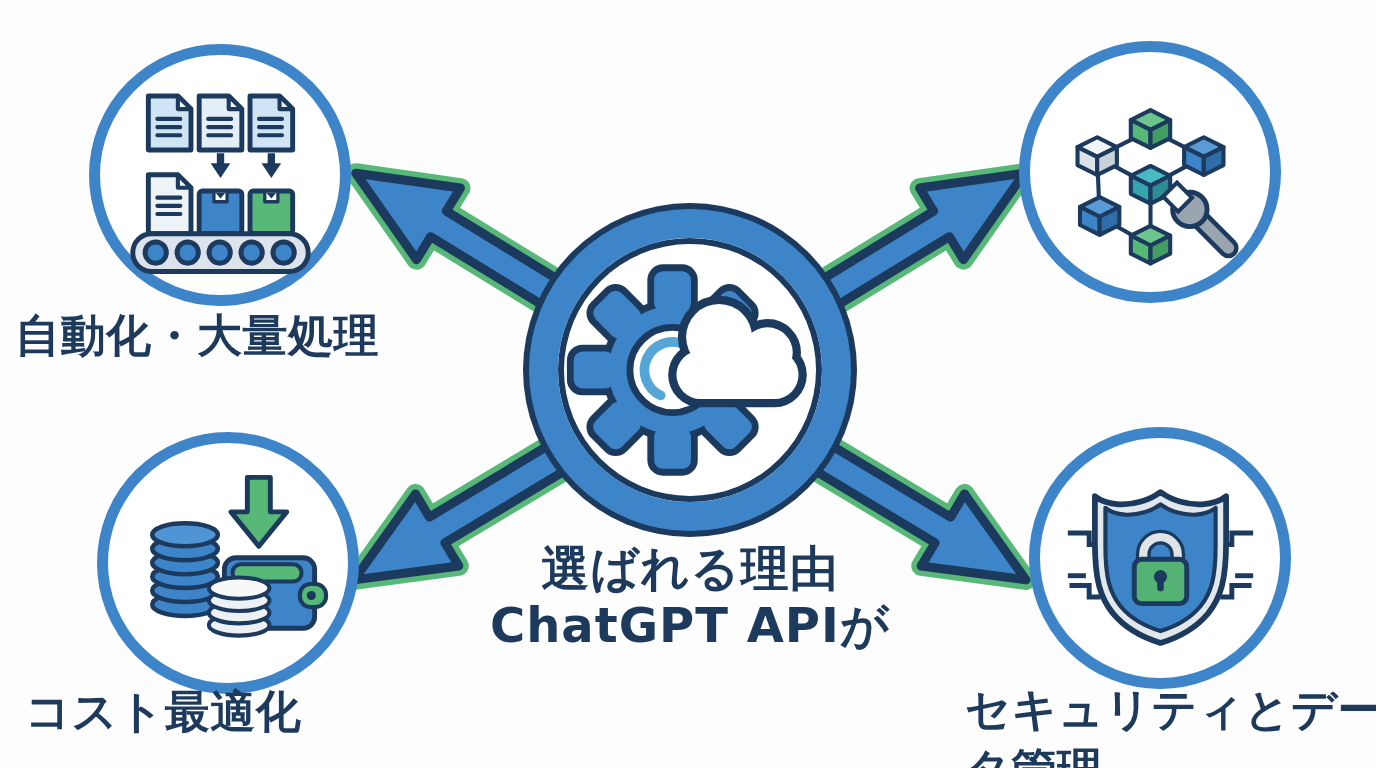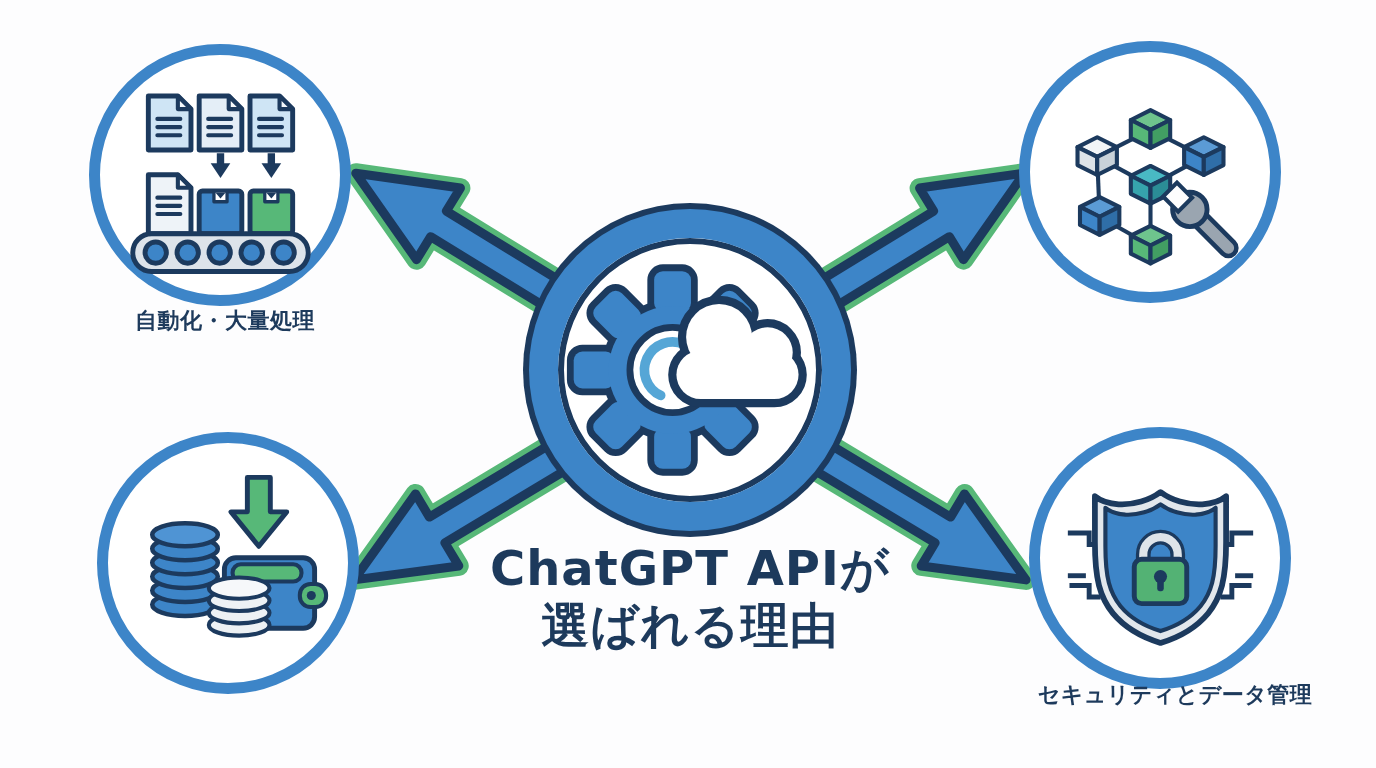--- a/index.html
+++ b/index.html
@@ -2,21 +2,21 @@
 <html><head>
 <meta charset="utf-8">
 <style>
   html,body{margin:0;padding:0;background:#fdfdfe;}
   #stage{position:relative;width:1376px;height:768px;overflow:hidden;background:#fdfdfe;
          font-family:"DejaVu Sans","Liberation Sans",sans-serif;}
   #arrows{position:absolute;left:0;top:0;z-index:1;}
   .node-circle{position:absolute;z-index:2;width:240px;height:240px;border:11px solid #3d85c8;
                border-radius:50%;background:#fff;display:flex;align-items:center;justify-content:center;
                box-sizing:content-box;}
-  .node-label{position:absolute;z-index:3;width:420px;text-align:center;font-size:22px;font-weight:800;
+  .node-label{position:absolute;z-index:3;width:420px;text-align:left;font-size:45px;font-weight:800;
               color:#1d3a5c;letter-spacing:0.5px;}
   #center-circle{position:absolute;z-index:2;left:529px;top:209px;width:264px;height:264px;
                  border:29px solid #3d85c8;border-radius:50%;background:#fff;box-sizing:content-box;
                  box-shadow:0 0 0 6px #1c3a5e, inset 0 0 0 6px #1c3a5e;
                  display:flex;align-items:center;justify-content:center;}
   #main-title{position:absolute;z-index:3;left:440px;top:540px;width:500px;text-align:center;
               font-size:48px;font-weight:800;color:#1d3a5c;line-height:1.18;letter-spacing:1px;}
   svg{display:block;}
 </style>
 </head>
@@ -192,20 +192,21 @@
         <circle cx="226" cy="164" r="5.5" fill="#1c3a5e"></circle>
       </g>
       <g stroke="#1c3a5e" stroke-width="5">
         <ellipse cx="138" cy="200" rx="37" ry="13" fill="#edf1f4"></ellipse>
         <ellipse cx="138" cy="185" rx="37" ry="13" fill="#edf1f4"></ellipse>
         <ellipse cx="138" cy="170" rx="37" ry="13" fill="#edf1f4"></ellipse>
         <ellipse cx="138" cy="155" rx="37" ry="13" fill="#f6f8fa"></ellipse>
       </g>
     </svg>
   </div>
+  <div class="node-label" style="left:25px;top:682px;">コスト最適化</div>
 
   <div class="node-circle" style="left:1029px;top:427px;">
     <svg width="205" height="205" viewBox="0 0 250 250">
       <defs>
         <path id="shieldPath" d="M125,44 C138,54 158,60 176,59 C188,58 199,54 205,49 L205,105
                  C205,150 199,172 183,192 C168,210 148,221 125,228 C102,221 82,210 67,192
                  C51,172 45,150 45,105 L45,49 C51,54 62,58 74,59 C92,60 112,54 125,44 Z"></path>
       </defs>
       <g stroke="#1c3a5e" stroke-width="6" fill="none">
         <path d="M12,94 h26 v14 h14"></path>
@@ -224,17 +225,17 @@
         <path d="M104,130 v-10 a21,21 0 0 1 42,0 v10" fill="none" stroke="#dfe4e9" stroke-width="10"></path>
         <rect x="93" y="126" width="64" height="54" rx="9" fill="#53b274" stroke="#1c3a5e" stroke-width="6"></rect>
         <circle cx="125" cy="147" r="8" fill="#1c3a5e"></circle>
         <rect x="121" y="150" width="8" height="15" rx="3" fill="#1c3a5e"></rect>
       </g>
     </svg>
   </div>
   <div class="node-label" style="left:942px;top:680px;margin-left:23px;">セキュリティとデータ管理</div>
 
   <div id="main-title">
+    <div>選ばれる理由</div>
     <div>ChatGPT APIが</div>
-    <div>選ばれる理由</div>
   </div>
 
 </div>
 
 </body></html>

